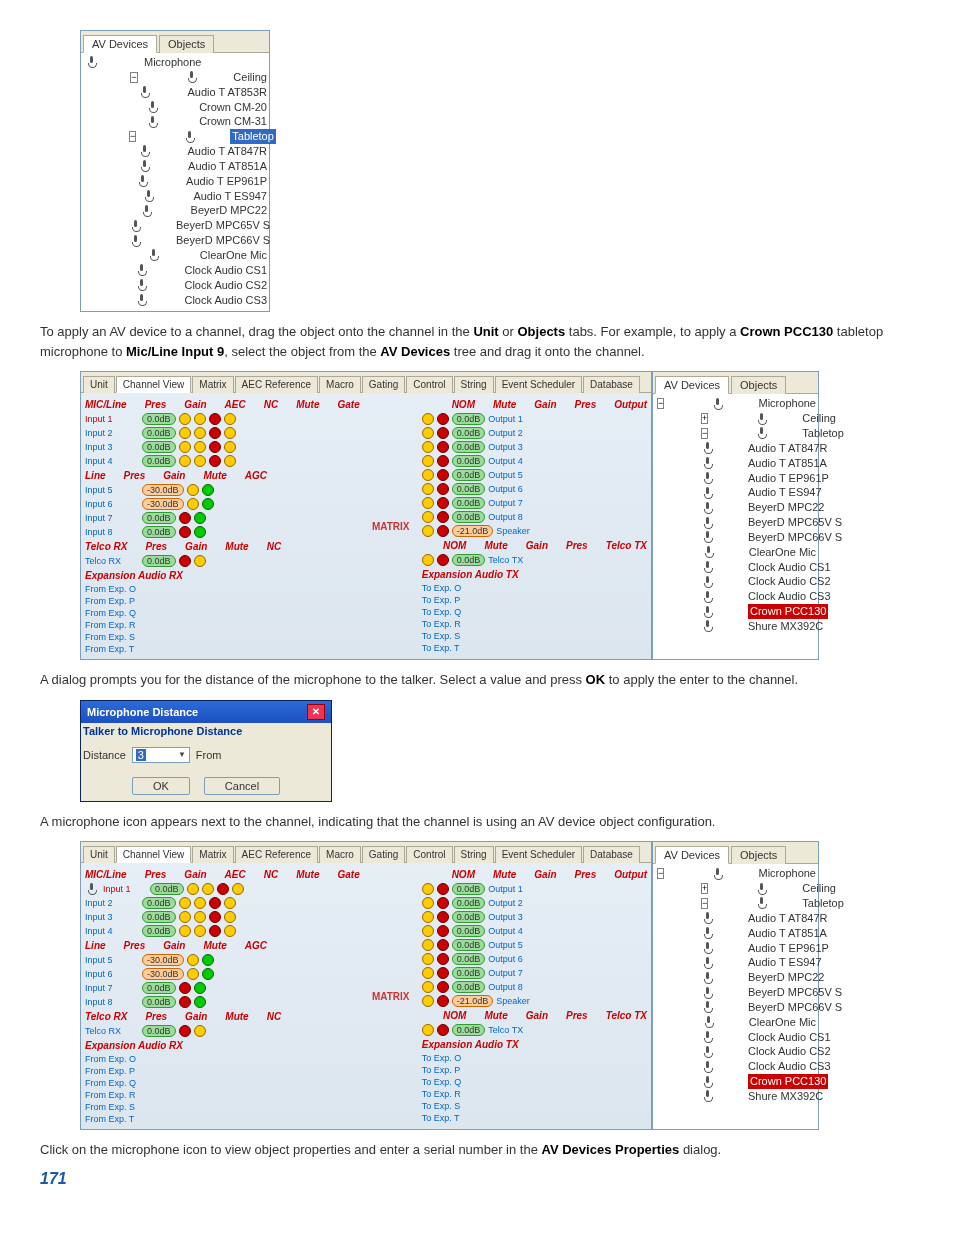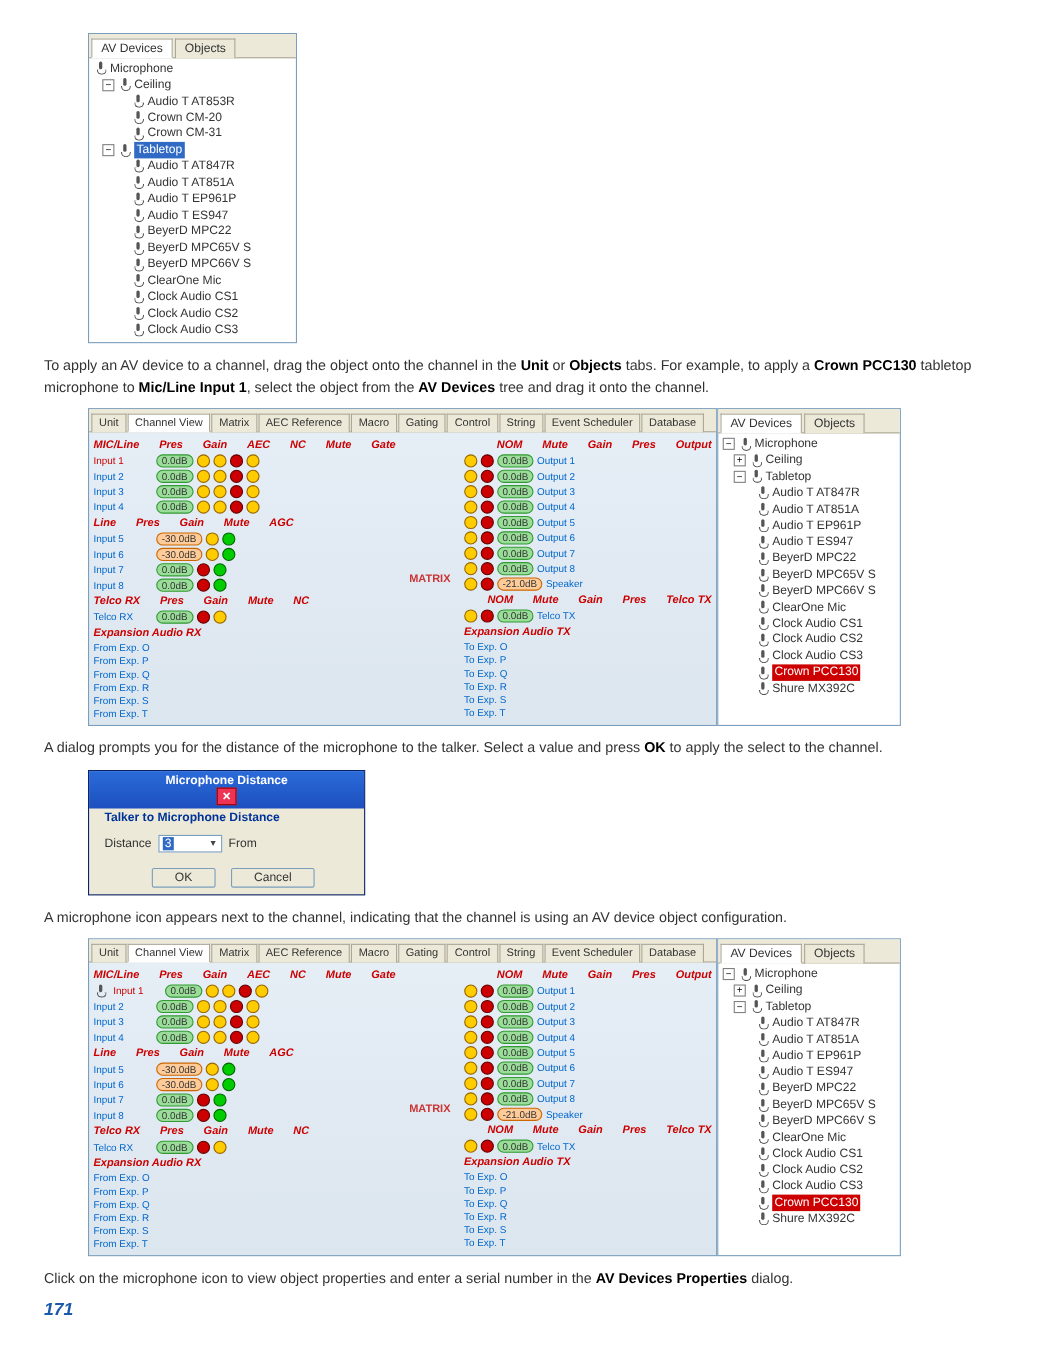--- a/index.html
+++ b/index.html
@@ -47,20 +47,21 @@
   }
   .tree-body {
     padding: 2px 0 4px 2px;
     line-height: 1.35;
   }
   .tree-row {
     display: flex;
     align-items: center;
     white-space: nowrap;
     padding: 0 2px;
+    gap: 44px;
   }
   .tree-indent { display:inline-block; }
   .exp-box {
     width: 9px; height: 9px;
     border: 1px solid #808080;
     display: inline-flex;
     align-items: center; justify-content: center;
     font-size: 9px; line-height: 1;
     margin-right: 3px;
     color: #000;
@@ -182,32 +183,31 @@
     font-size:11px;
   }
   .dlg-title {
     background: linear-gradient(#2a6bd9,#1e4fbf);
     color:#fff;
     font-weight:bold;
     padding:3px 6px;
     display:flex;
     justify-content:space-between;
     align-items:center;
-    flex-direction:column;
   }
   .dlg-close {
     width:16px;height:14px;
     background:#e35;
     color:#fff;
     display:flex;align-items:center;justify-content:center;
     font-weight:bold;
     border:1px solid #900;
     font-size:10px;
   }
-  .dlg-body { padding:2px;margin-left:12px; }
+  .dlg-body { padding:2px; }
   .dlg-group-label {
     color:#003399;
     font-weight:bold;
     margin-bottom:10px;
     font-size:11px;
   }
   .dlg-field-row { display:flex; align-items:center; gap:6px; margin-bottom:14px; }
   .dlg-select {
     border:1px solid #7b9ebd;
     background:#fff;
@@ -324,21 +324,21 @@
       </div>
     <div class="tree-row">
         <span class="tree-indent" style="width:34px"></span>
         <span class="mic-icon"></span>
         <span class="tree-label">Clock Audio CS3</span>
       </div>
   </div>
 </div>
 
 <p>
-<span>To apply an AV device to a channel, drag the object onto the channel in the </span><b>Unit</b><span> or </span><b>Objects</b><span> tabs. For example, to apply a </span><b>Crown PCC130</b><span> tabletop microphone to </span><b>Mic/Line Input 1</b><span>, select the object from the </span><b>AV Devices</b><span> tree and drag it onto the channel.</span>
+<span>To apply an AV device to a channel, drag the object onto the channel in the </span><b>Unit</b><span> or </span><b>Objects</b><span> tabs. For example, to apply a </span><b>Crown PCC130</b><span> tabletop microphone to </span><b>Mic/Line Input 9</b><span>, select the object from the </span><b>AV Devices</b><span> tree and drag it onto the channel.</span>
 </p>
 
 <div class="mixer-wrap">
   <div class="mixer-main">
     <div class="mixer-tabs">
       <div class="tab">Unit</div>
       <div class="tab active">Channel View</div>
       <div class="tab">Matrix</div>
       <div class="tab">AEC Reference</div>
       <div class="tab">Macro</div>
@@ -652,21 +652,21 @@
       <div class="tree-row">
           <span class="tree-indent" style="width:30px"></span>
           <span class="mic-icon"></span>
           <span>Shure MX392C</span>
         </div>
     </div>
   </div>
 </div>
 
 <p>
-<span>A dialog prompts you for the distance of the microphone to the talker. Select a value and press </span><b>OK</b><span> to apply the select to the channel.</span>
+<span>A dialog prompts you for the distance of the microphone to the talker. Select a value and press </span><b>OK</b><span> to apply the enter to the channel.</span>
 </p>
 
 <div class="dialog">
   <div class="dlg-title">
     <span>Microphone Distance</span>
     <span class="dlg-close">✕</span>
   </div>
   <div class="dlg-body">
     <div class="dlg-group-label">Talker to Microphone Distance</div>
     <div class="dlg-field-row">

